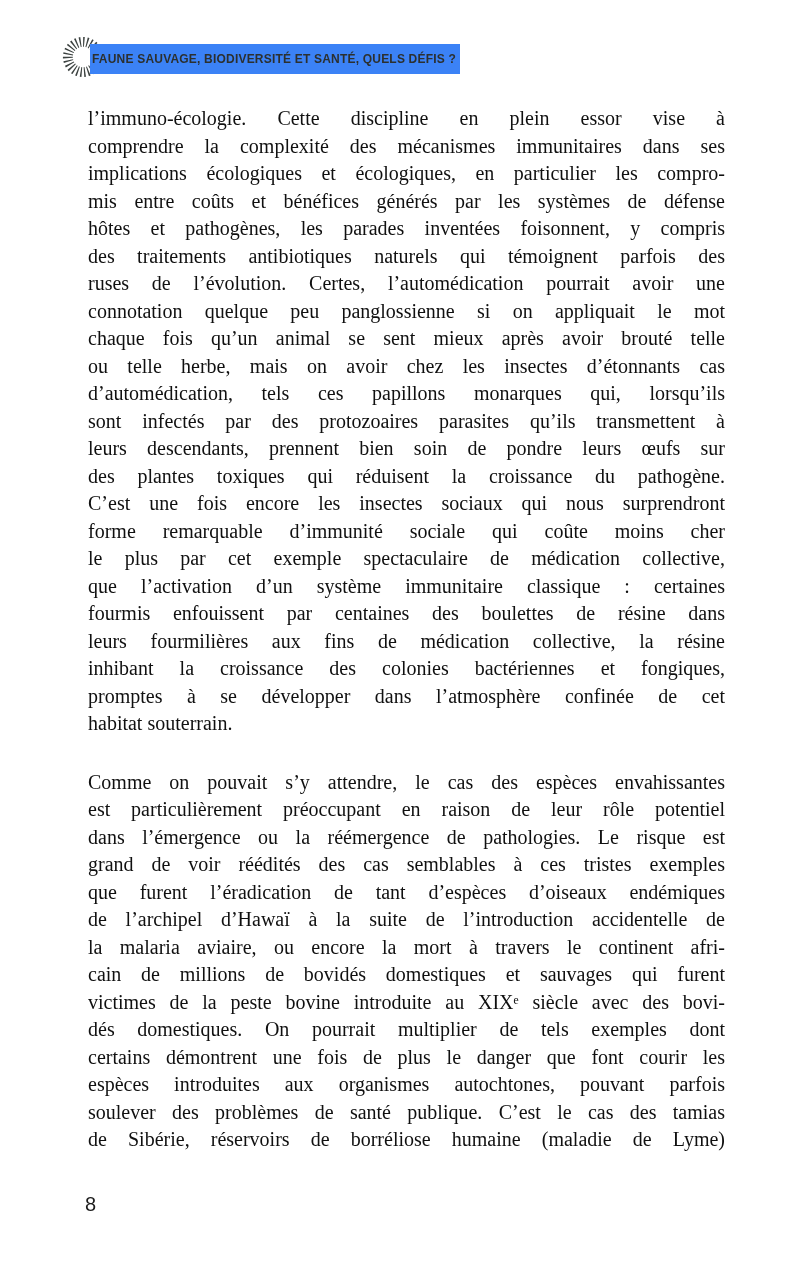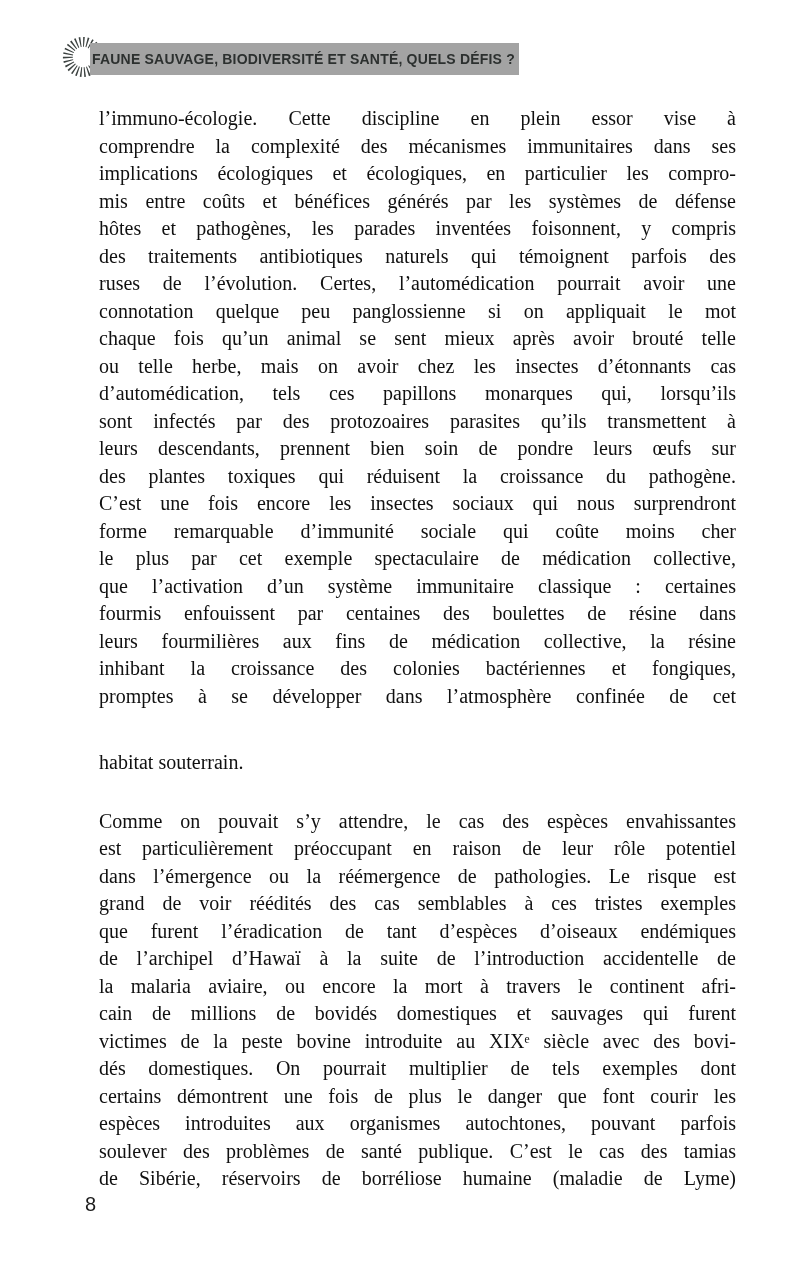--- a/index.html
+++ b/index.html
@@ -19,45 +19,45 @@
     position: absolute;
     top: 33px;
     left: 59px;
     display: flex;
     align-items: center;
   }
   .sunburst { width: 48px; height: 48px; flex: 0 0 auto; }
   .running-title {
     font-family: "Liberation Sans", sans-serif;
     font-weight: bold;
-    font-size: 14px;
+    font-size: 12px;
     letter-spacing: 0.2px;
     color: #2c302f;
-    background: #a3a3a3;          
+    background: #3b82f6;          
     margin-left: -17px;
     padding: 8px 4px 8px 2px;
     white-space: nowrap;
   }
   
   .text-block {
     position: absolute;
     top: 105px;
-    left: 99px;
+    left: 88px;
     width: 637px;
   }
   .para { margin: 0; }
   .para + .para { margin-top: 31px; }
   .line {
     font-size: 20px;
     line-height: 27.5px;
     text-align: justify;
     text-align-last: justify;
     white-space: normal;
   }
-  .line.last { text-align-last: left; margin-top: 39px; }
+  .line.last { text-align-last: left; }
   
   .page-number {
     position: absolute;
     left: 85px;
     top: 1193px;
     font-family: "Liberation Sans", sans-serif;
     font-size: 20px;
     color: #1c1c1c;
   }
 </style>

